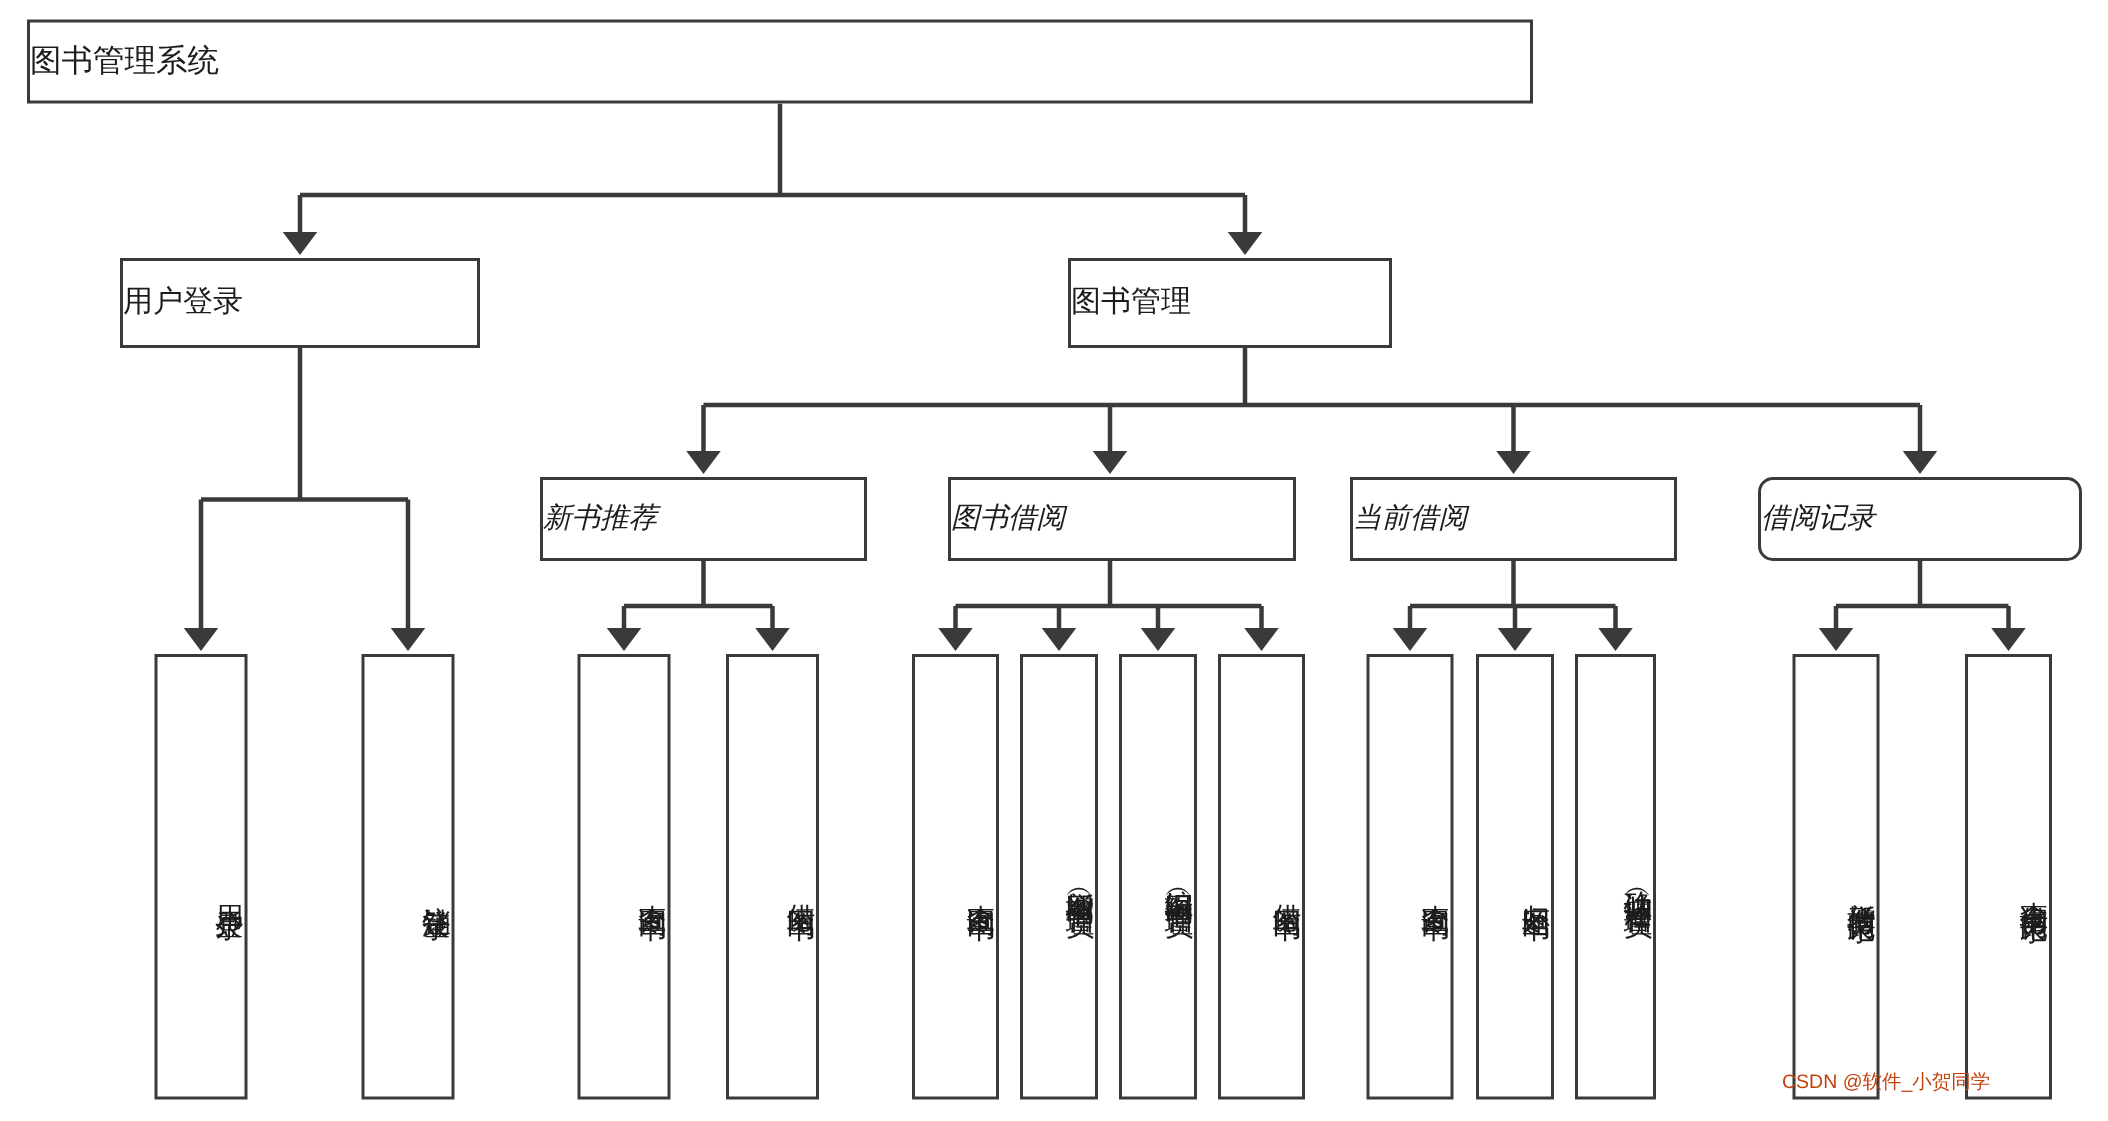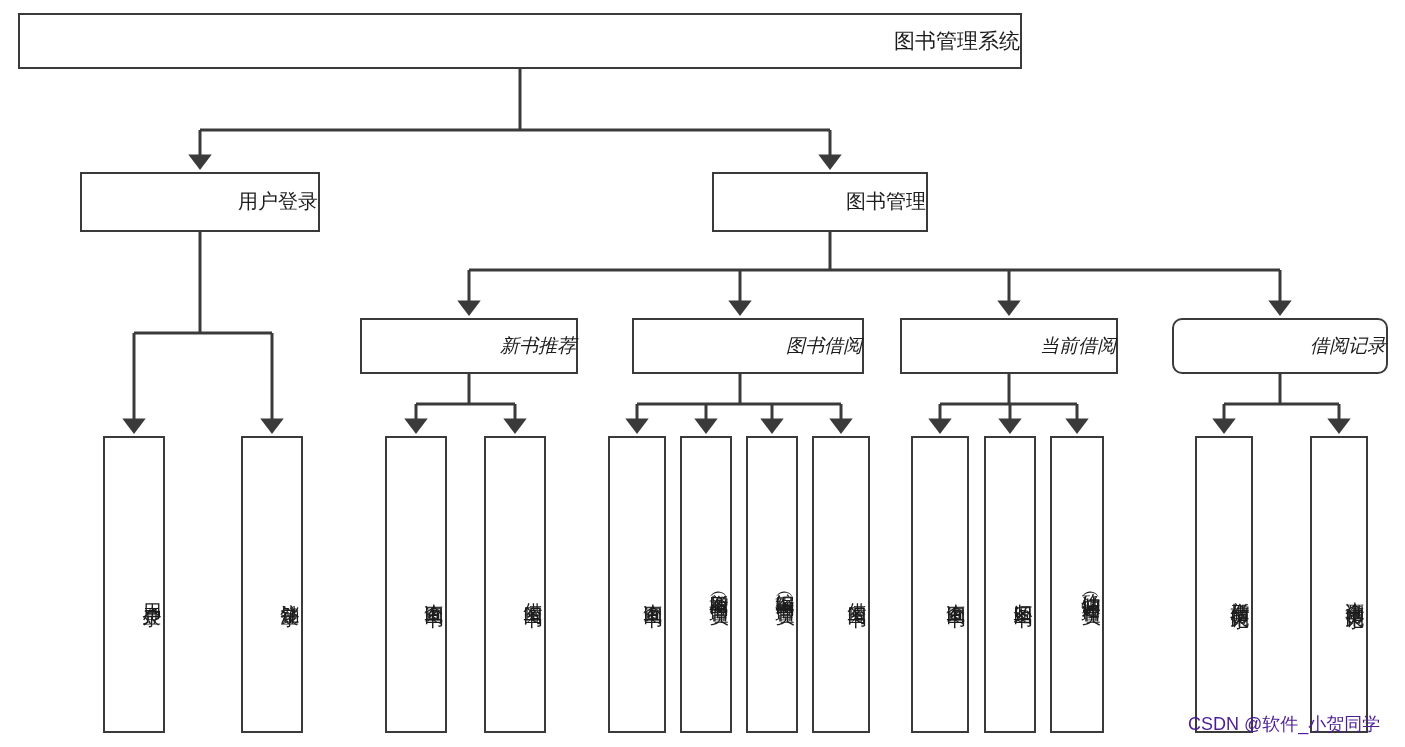--- a/index.html
+++ b/index.html
@@ -17,21 +17,21 @@
     background: #ffffff;
     overflow: hidden;
   }
   .node {
     position: absolute;
     box-sizing: border-box;
     border: 2px solid #3a3a3a;
     background: #ffffff;
     display: flex;
     align-items: center;
-    justify-content: flex-end;
+    justify-content: flex-start;
     color: #1c1c1c;
     line-height: 1.18;
   }
   .node.root {
     font-size: 21px;
   }
   .node.lvl1 {
     font-size: 20px;
   }
   .node.lvl2 {
@@ -55,22 +55,22 @@
   svg.edges {
     position: absolute;
     left: 0;
     top: 0;
     width: 1405px;
     height: 747px;
     pointer-events: none;
   }
   .watermark {
     position: absolute;
-    color: #4c1d95;
-    font-size: 18px;
+    color: #c2410c;
+    font-size: 13px;
     white-space: nowrap;
     left: 1188px;
     top: 712px;
   }
 </style>
 </head>
 <body>
 
 <div id="canvas">
 
@@ -137,21 +137,21 @@
   <div class="node lvl1" style="left:712px; top:172px; width:216px; height:60px;">
     <span>图书管理</span>
   </div>
 
   <div class="node lvl2" style="left:360px; top:318px; width:218px; height:56px;">
     <span>新书推荐</span>
   </div>
   <div class="node lvl2" style="left:632px; top:318px; width:232px; height:56px;">
     <span>图书借阅</span>
   </div>
-  <div class="node lvl2" style="left:900px; top:318px; width:218px; height:56px;padding-left:28px;">
+  <div class="node lvl2" style="left:900px; top:318px; width:218px; height:56px;">
     <span>当前借阅</span>
   </div>
   <div class="node lvl2" style="left:1172px; top:318px; width:216px; height:56px;border-radius:10px;">
     <span>借阅记录</span>
   </div>
 
   <div class="node leaf" style="left:103px; top:436px; width:62px; height:297px;">
     <span class="vtext">用户登录</span>
   </div>
   <div class="node leaf" style="left:241px; top:436px; width:62px; height:297px;">

